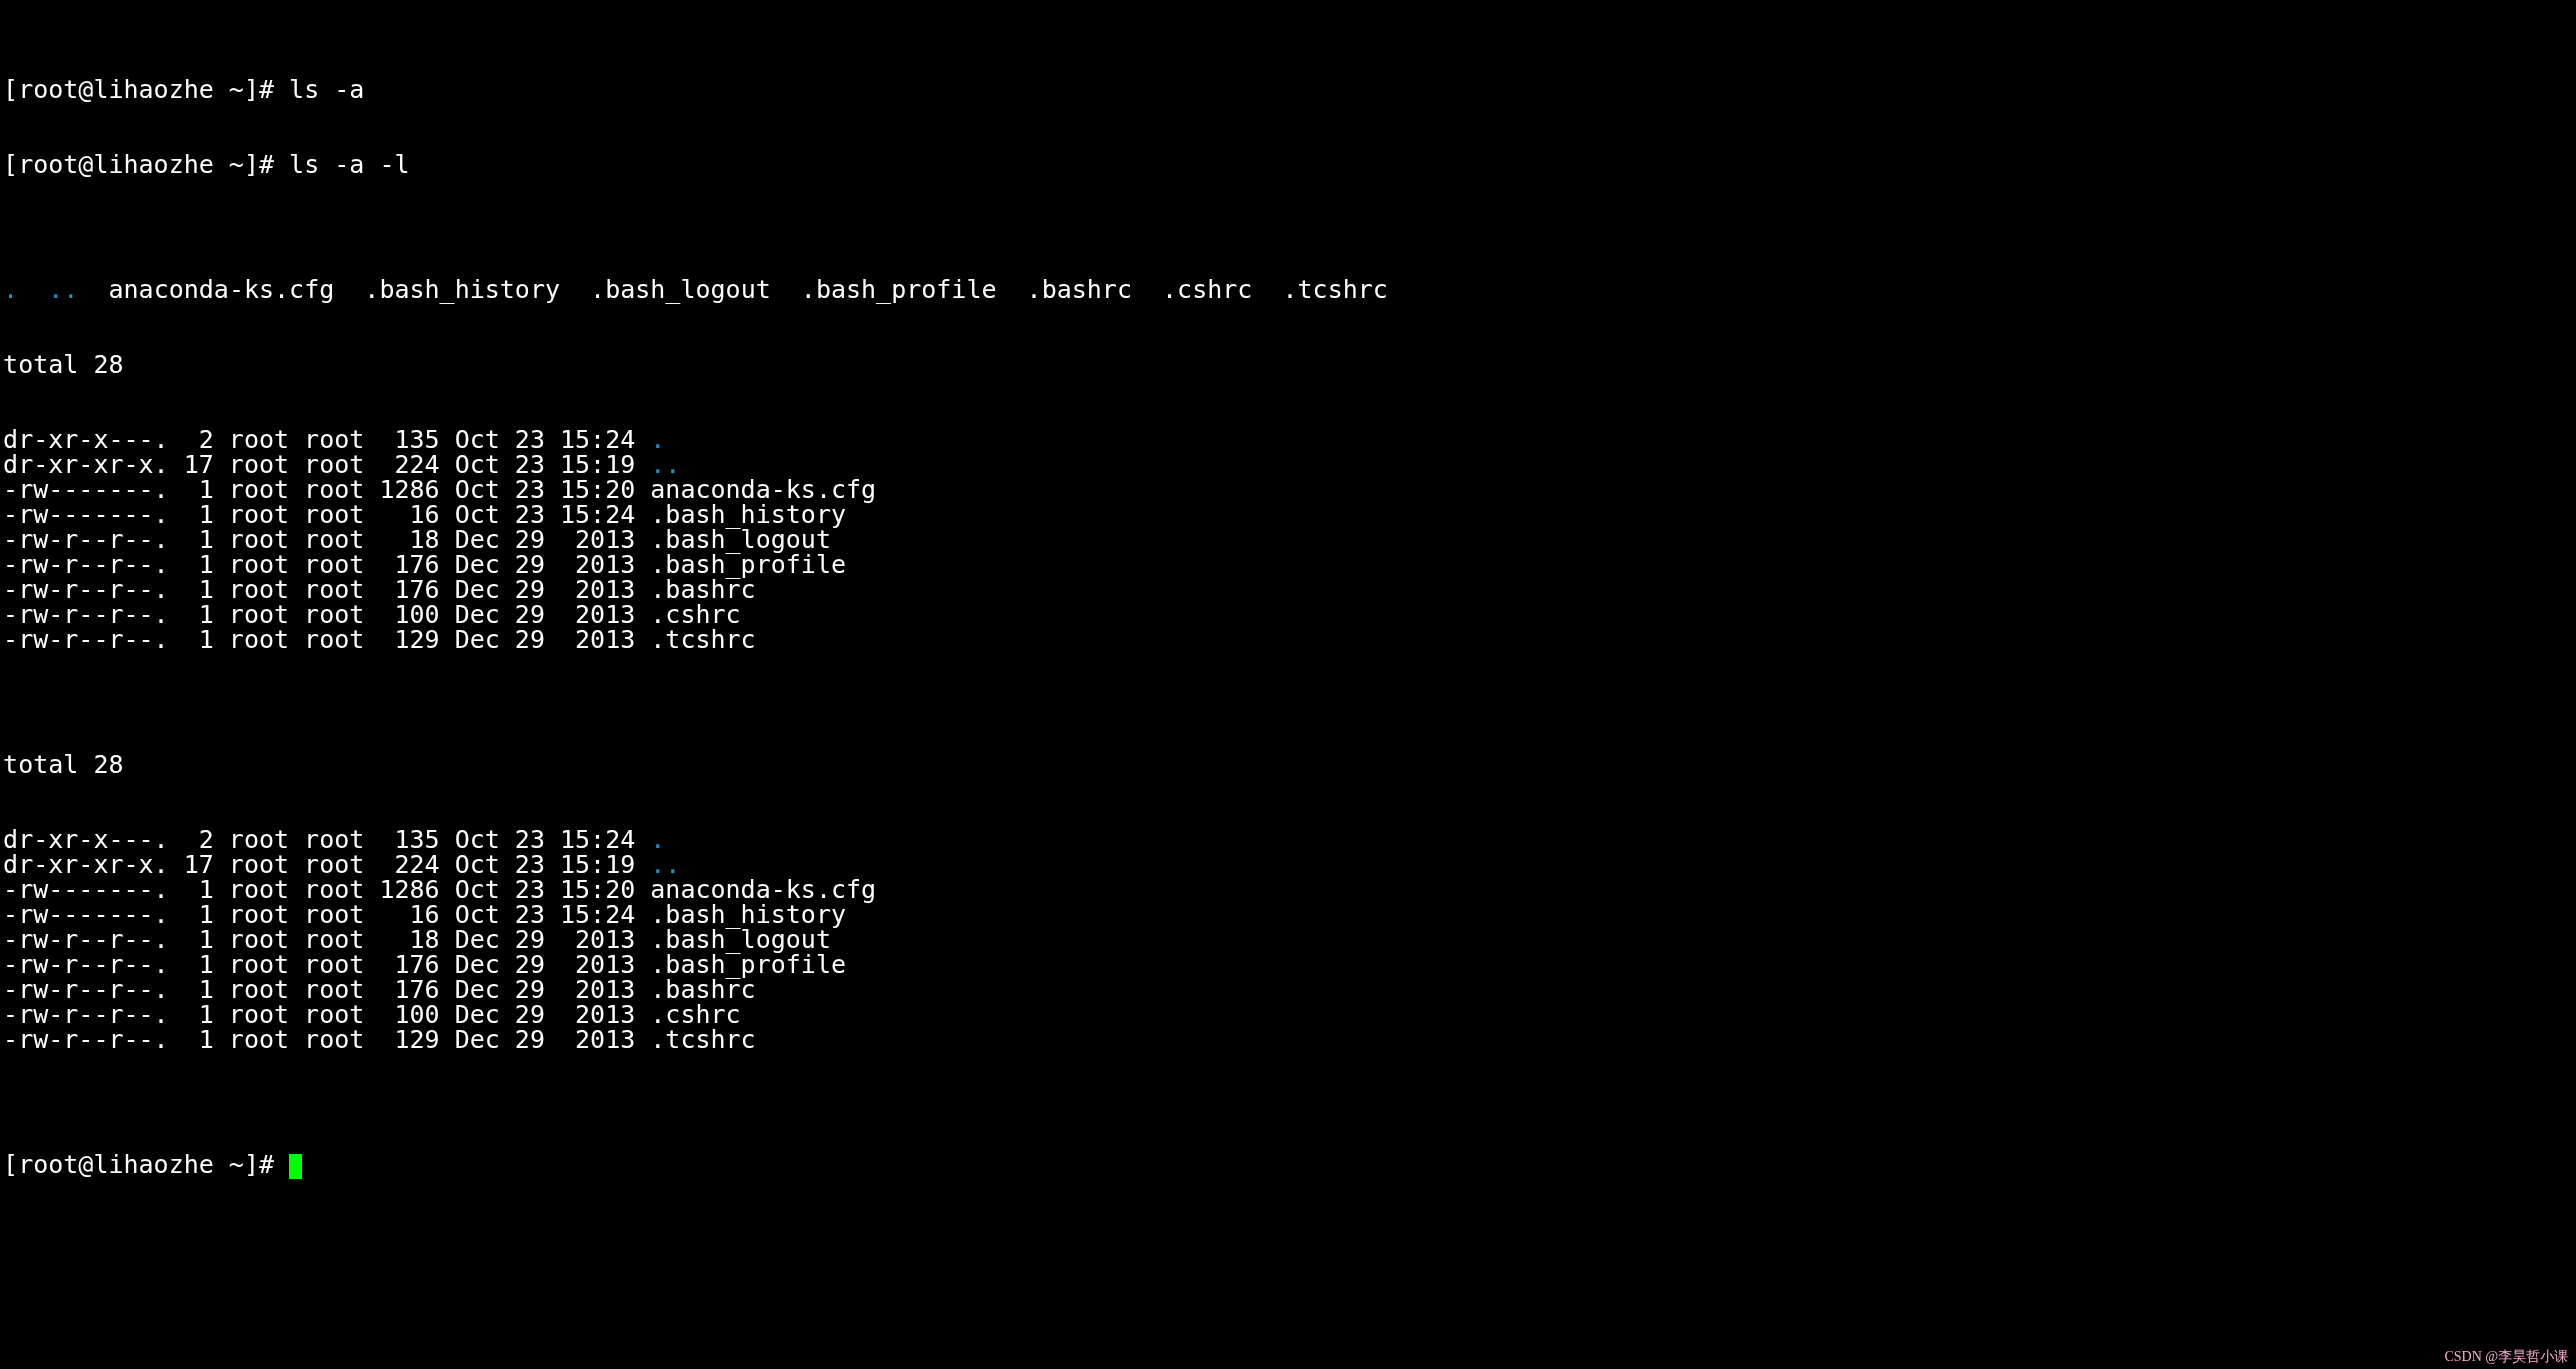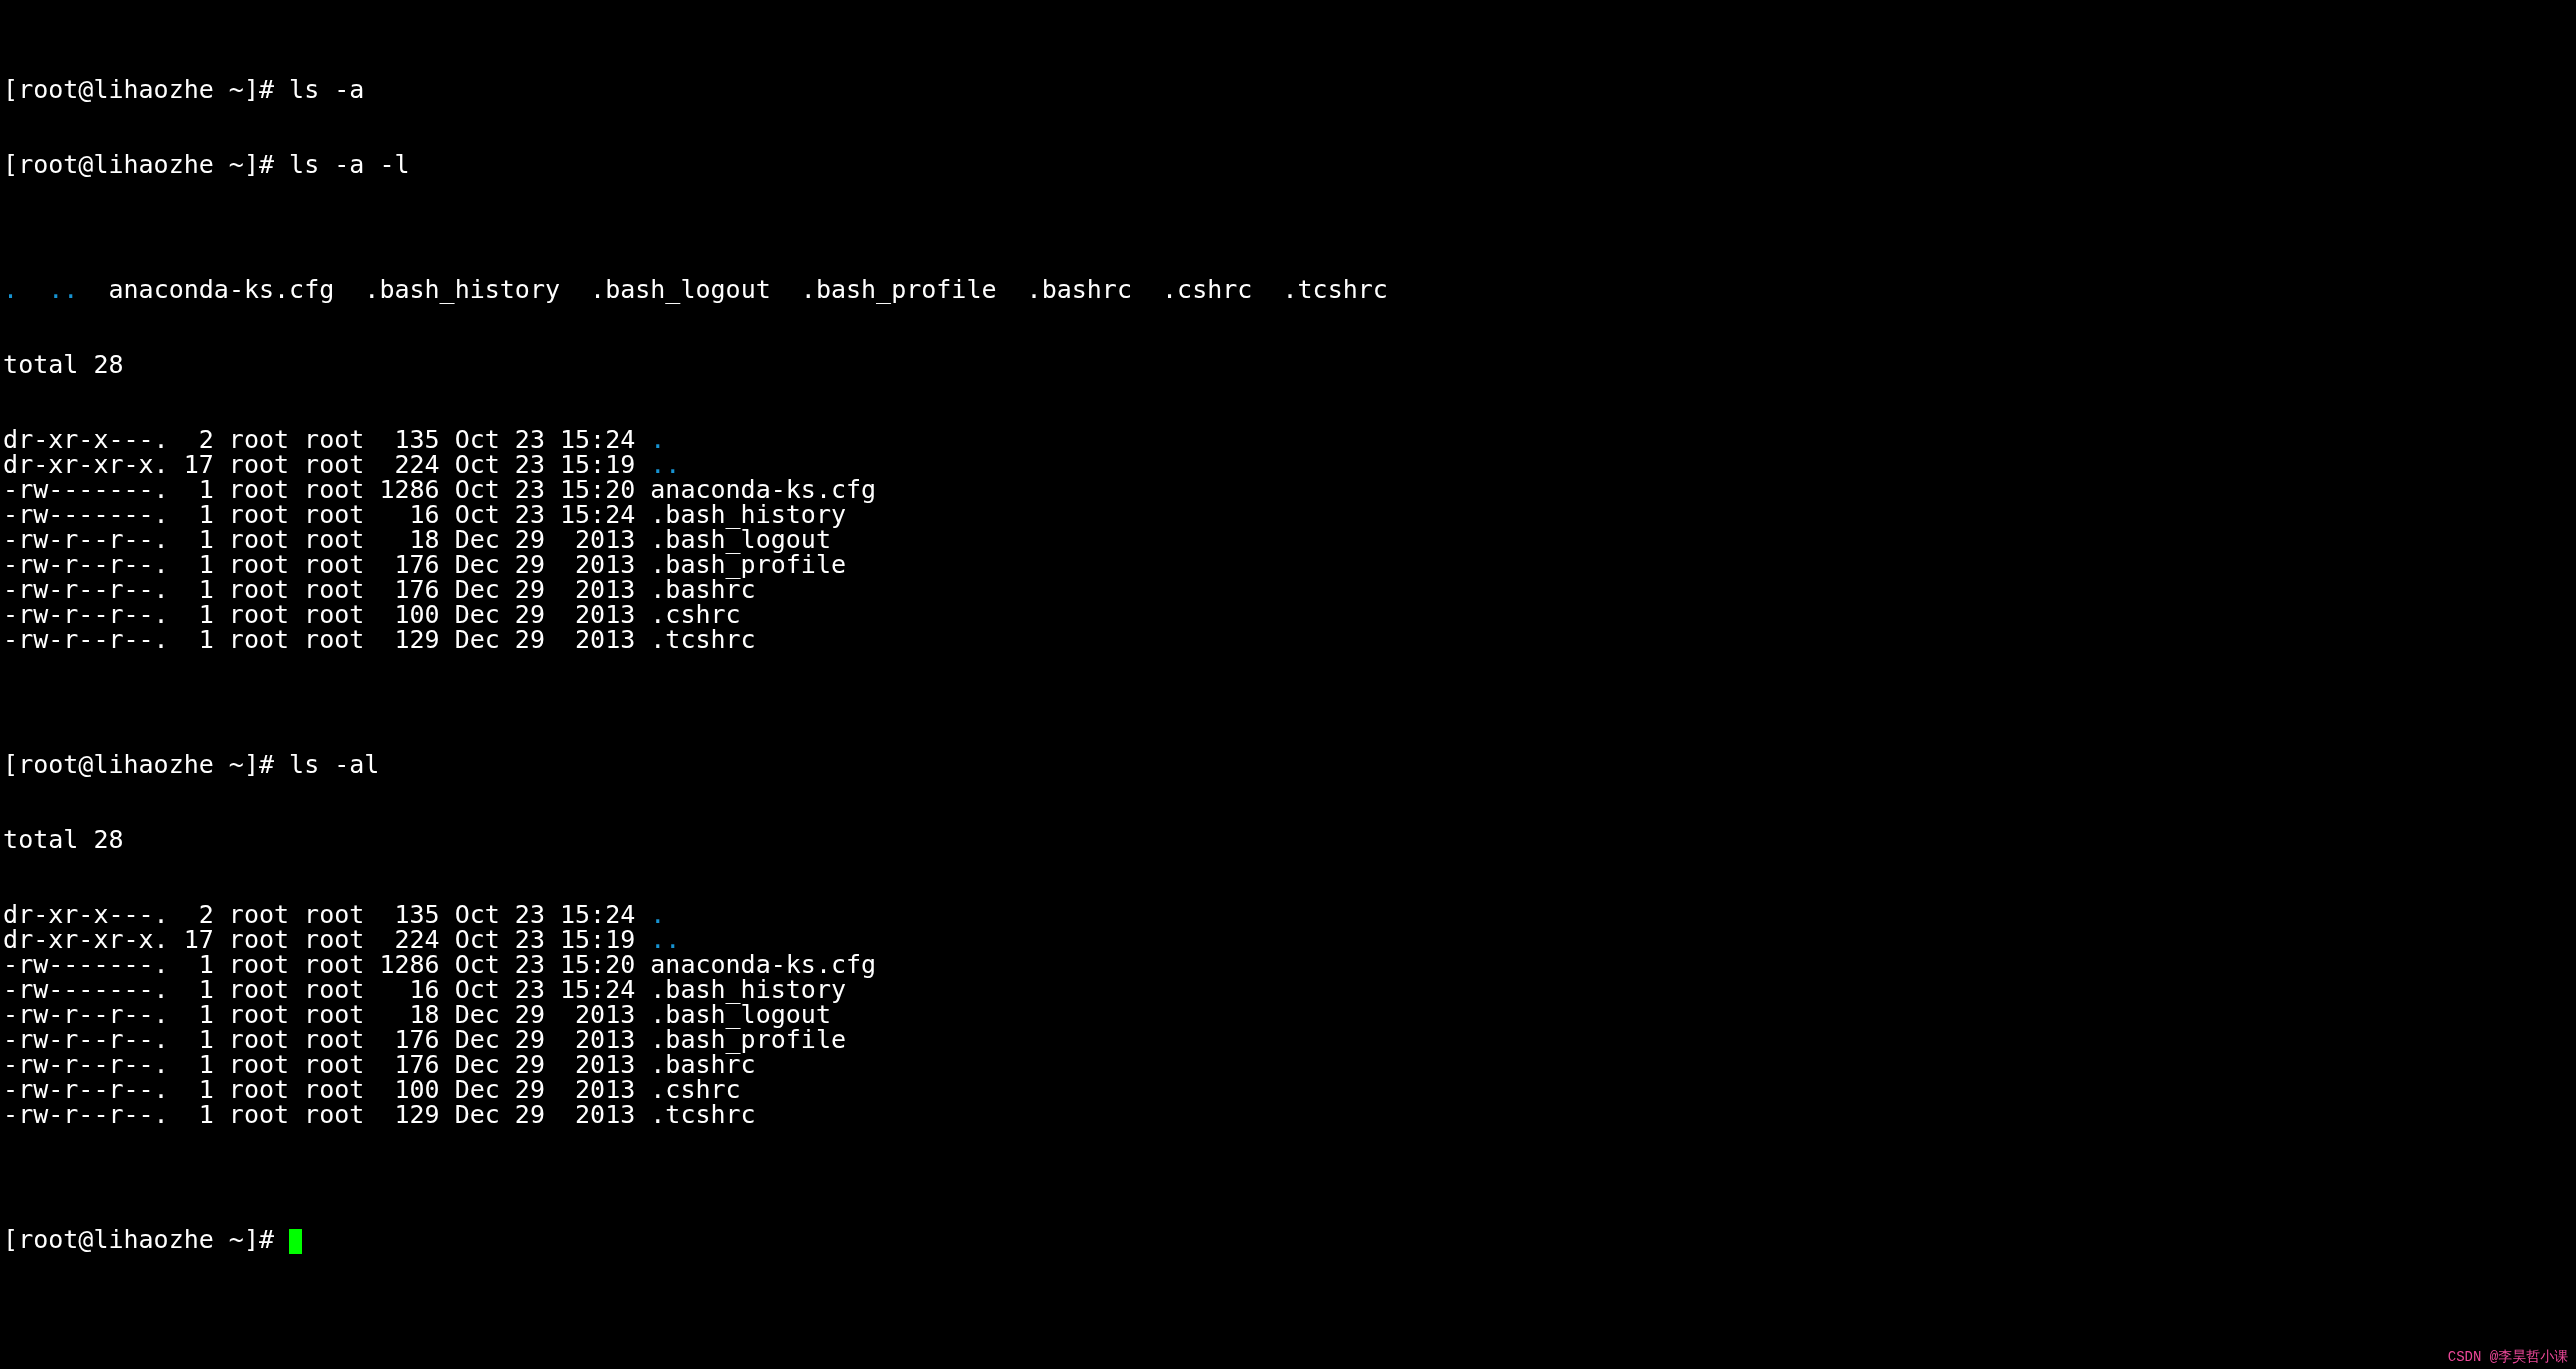--- a/index.html
+++ b/index.html
@@ -25,39 +25,38 @@
     width: 12.5px;
     height: 25px;
     background: #00ff00;
     vertical-align: text-bottom;
   }
   .watermark {
     position: fixed;
     bottom: 4.7px;
     right: 7.8px;
     font-size: 14px;
-    color: #ec4899;
-    font-family: Liberation Mono, monospace;
+    color: #f9a8d4;
+    font-family: Liberation Serif, serif;
   }
 </style>
 </head>
 <body>
 
 <div class="terminal">
   
   <span class="line"><span>[root@lihaozhe ~]# </span><span>ls -a</span></span>
   <span class="line"><span>[root@lihaozhe ~]# </span><span>ls -a -l</span></span>
 
   
   <span class="line"><span class="dir">.</span>  <span class="dir">..</span><span>  anaconda-ks.cfg  .bash_history  .bash_logout  .bash_profile  .bashrc  .cshrc  .tcshrc</span></span>
   <span class="line">total 28</span>
   <div id="listing1"><span class="line"><span>dr-xr-x---.  2 root root  135 Oct 23 15:24 </span><span class="dir">.</span></span><span class="line"><span>dr-xr-xr-x. 17 root root  224 Oct 23 15:19 </span><span class="dir">..</span></span><span class="line"><span>-rw-------.  1 root root 1286 Oct 23 15:20 </span><span>anaconda-ks.cfg</span></span><span class="line"><span>-rw-------.  1 root root   16 Oct 23 15:24 </span><span>.bash_history</span></span><span class="line"><span>-rw-r--r--.  1 root root   18 Dec 29  2013 </span><span>.bash_logout</span></span><span class="line"><span>-rw-r--r--.  1 root root  176 Dec 29  2013 </span><span>.bash_profile</span></span><span class="line"><span>-rw-r--r--.  1 root root  176 Dec 29  2013 </span><span>.bashrc</span></span><span class="line"><span>-rw-r--r--.  1 root root  100 Dec 29  2013 </span><span>.cshrc</span></span><span class="line"><span>-rw-r--r--.  1 root root  129 Dec 29  2013 </span><span>.tcshrc</span></span></div>
 
   
-  <span class="line"><span>[root@lihaozhe ~]# </span><span>ls -al</span></span>
   <span class="line">total 28</span>
   <div id="listing2"><span class="line"><span>dr-xr-x---.  2 root root  135 Oct 23 15:24 </span><span class="dir">.</span></span><span class="line"><span>dr-xr-xr-x. 17 root root  224 Oct 23 15:19 </span><span class="dir">..</span></span><span class="line"><span>-rw-------.  1 root root 1286 Oct 23 15:20 </span><span>anaconda-ks.cfg</span></span><span class="line"><span>-rw-------.  1 root root   16 Oct 23 15:24 </span><span>.bash_history</span></span><span class="line"><span>-rw-r--r--.  1 root root   18 Dec 29  2013 </span><span>.bash_logout</span></span><span class="line"><span>-rw-r--r--.  1 root root  176 Dec 29  2013 </span><span>.bash_profile</span></span><span class="line"><span>-rw-r--r--.  1 root root  176 Dec 29  2013 </span><span>.bashrc</span></span><span class="line"><span>-rw-r--r--.  1 root root  100 Dec 29  2013 </span><span>.cshrc</span></span><span class="line"><span>-rw-r--r--.  1 root root  129 Dec 29  2013 </span><span>.tcshrc</span></span></div>
 
   
   <span class="line"><span>[root@lihaozhe ~]# </span><span class="cursor"></span></span>
 </div>
 
 <div class="watermark">CSDN @李昊哲小课</div>
 
 

